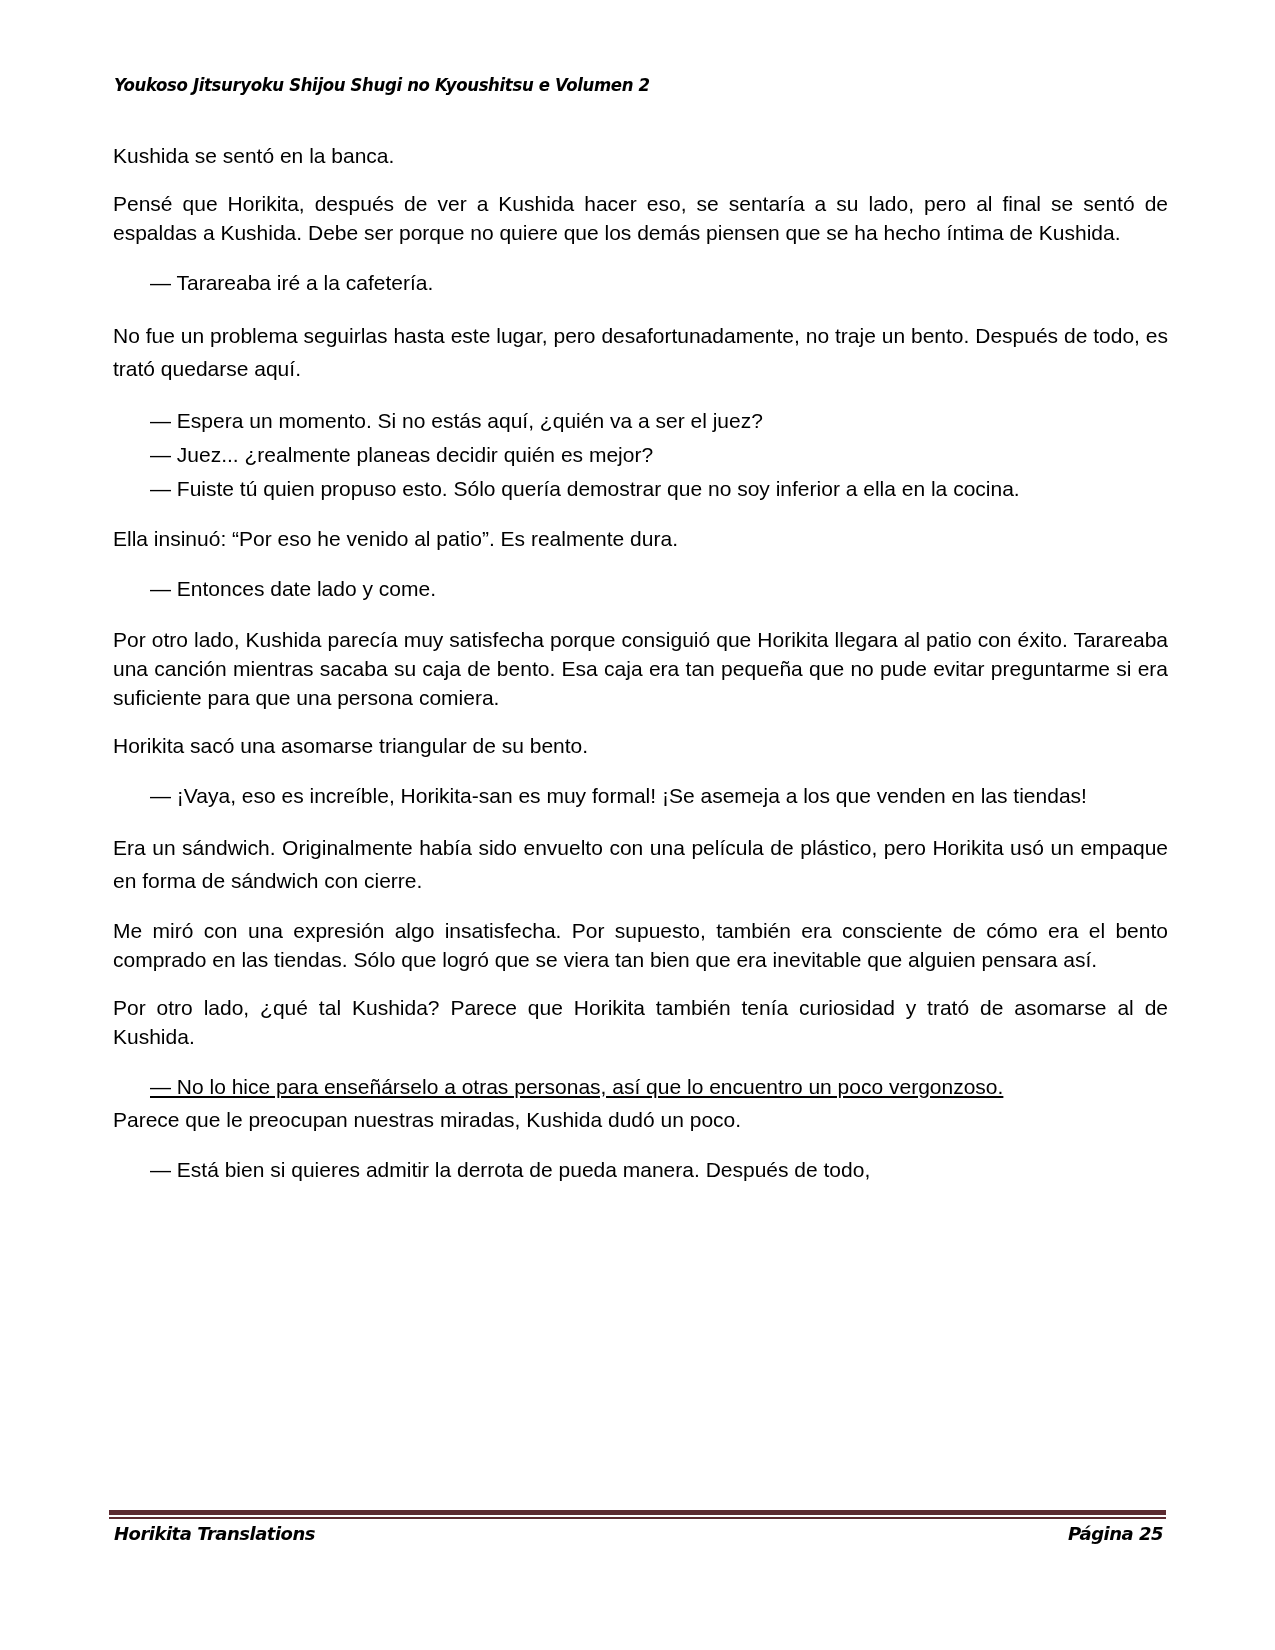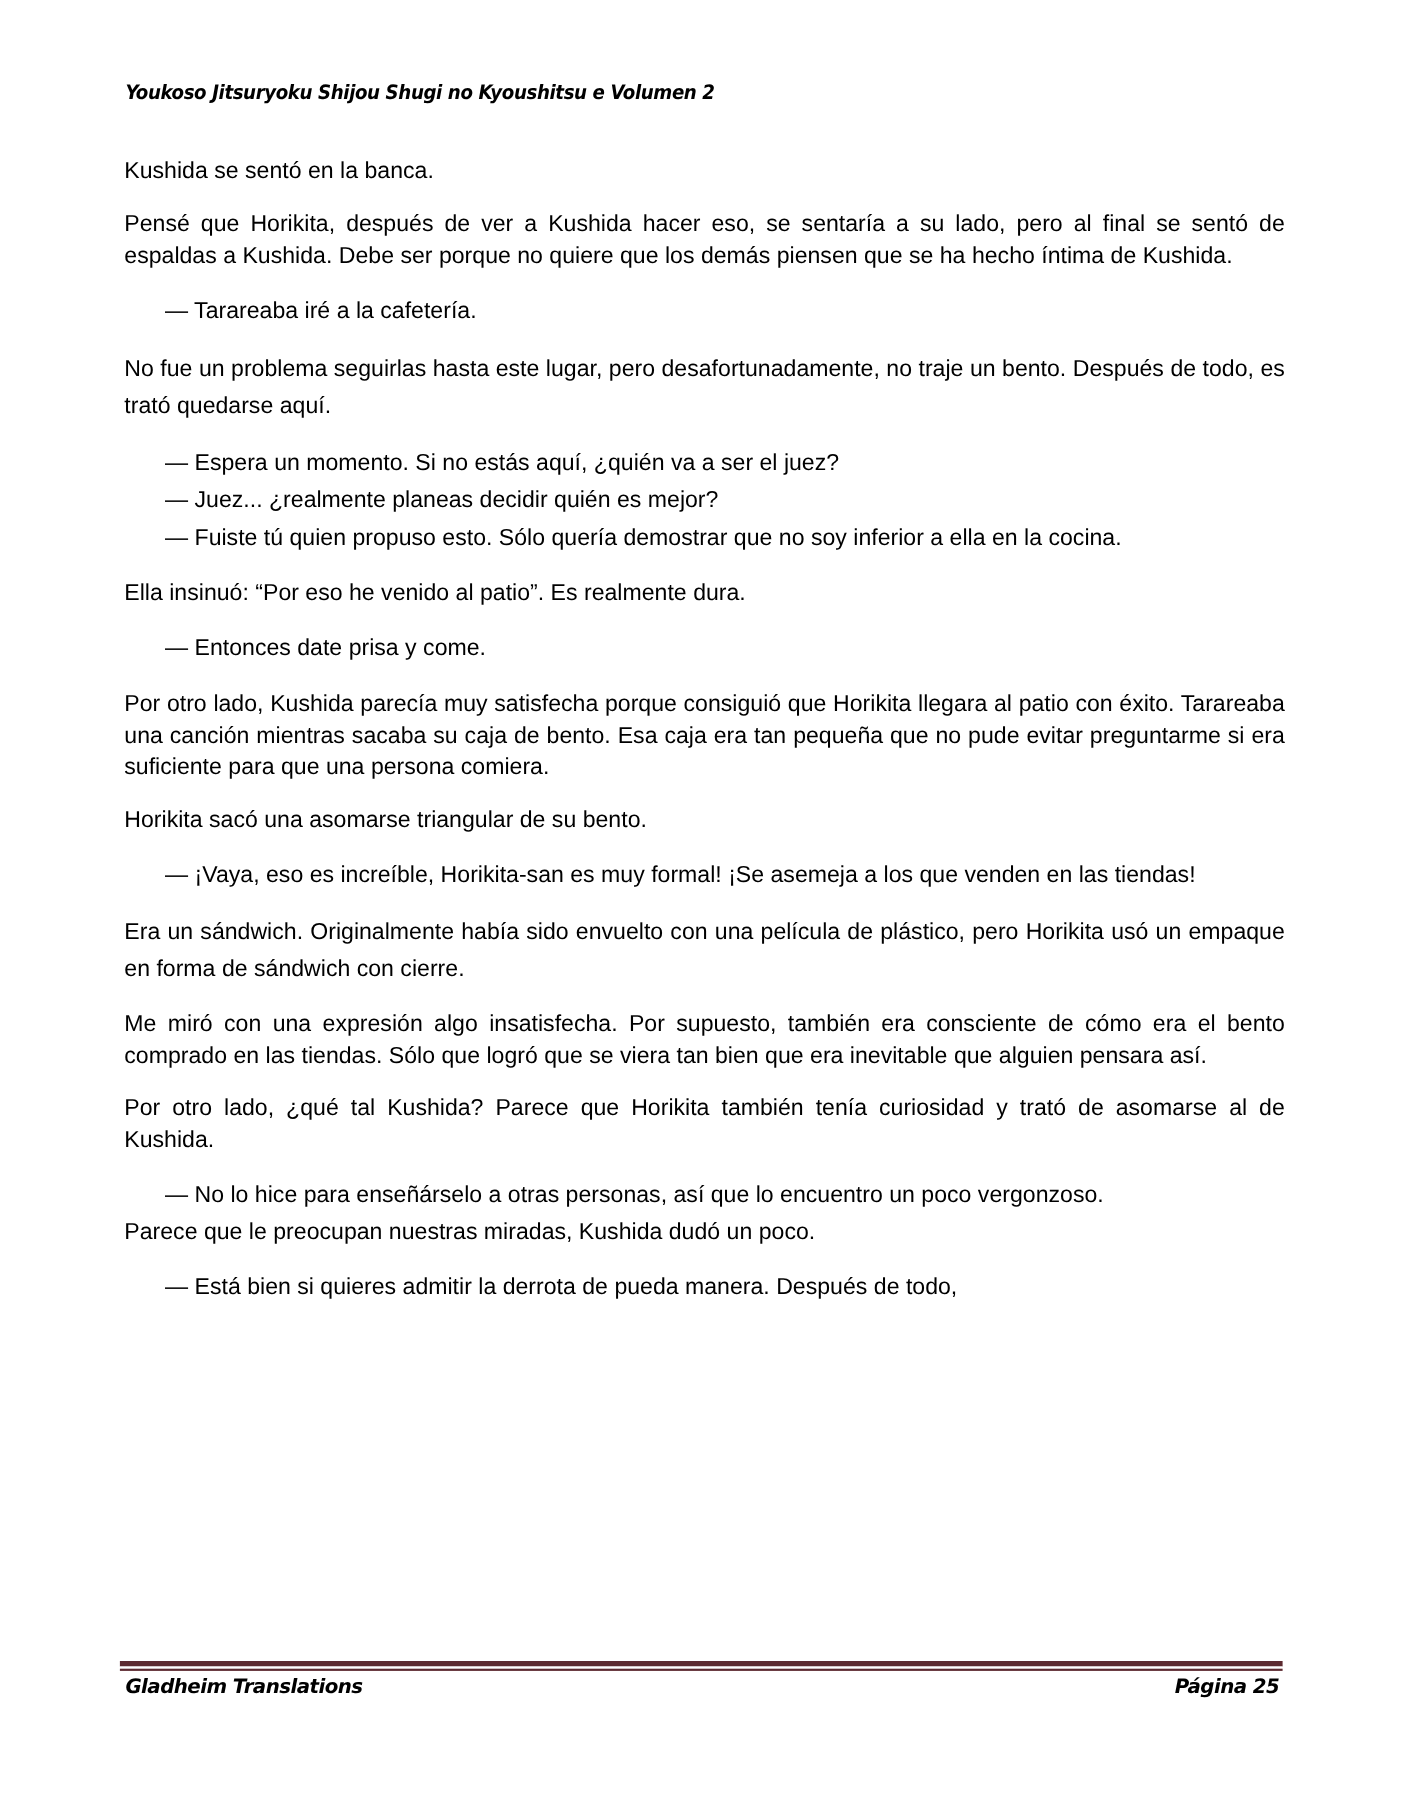--- a/index.html
+++ b/index.html
@@ -47,40 +47,40 @@
     <p class="line">— Tarareaba iré a la cafetería.</p>
   </div>
   <p class="para" style="line-height:33px;">No fue un problema seguirlas hasta este lugar, pero desafortunadamente, no traje un bento. Después de todo, es trató quedarse aquí.</p>
   <div class="dialogue">
     <p class="line">— Espera un momento. Si no estás aquí, ¿quién va a ser el juez?</p>
     <p class="line">— Juez... ¿realmente planeas decidir quién es mejor?</p>
     <p class="line wrap">— Fuiste tú quien propuso esto. Sólo quería demostrar que no soy inferior a ella en la cocina.</p>
   </div>
   <p class="para">Ella insinuó: “Por eso he venido al patio”. Es realmente dura.</p>
   <div class="dialogue">
-    <p class="line">— Entonces date prisa y come.</p>
+    <p class="line">— Entonces date lado y come.</p>
   </div>
   <p class="para last-line-left">Por otro lado, Kushida parecía muy satisfecha porque consiguió que Horikita llegara al patio con éxito. Tarareaba una canción mientras sacaba su caja de bento. Esa caja era tan pequeña que no pude evitar preguntarme si era suficiente para que una persona comiera.</p>
   <p class="para">Horikita sacó una asomarse triangular de su bento.</p>
   <div class="dialogue">
     <p class="line wrap">— ¡Vaya, eso es increíble, Horikita-san es muy formal! ¡Se asemeja a los que venden en las tiendas!</p>
   </div>
   <p class="para" style="line-height:33px;">Era un sándwich. Originalmente había sido envuelto con una película de plástico, pero Horikita usó un empaque en forma de sándwich con cierre.</p>
   <div class="dialogue">
   </div>
   <p class="para last-line-left">Me miró con una expresión algo insatisfecha. Por supuesto, también era consciente de cómo era el bento comprado en las tiendas. Sólo que logró que se viera tan bien que era inevitable que alguien pensara así.</p>
   <p class="para last-line-left">Por otro lado, ¿qué tal Kushida? Parece que Horikita también tenía curiosidad y trató de asomarse al de Kushida.</p>
-  <div class="dialogue" style="margin-bottom:2px;">
+  <div class="dialogue" style="margin-bottom:2px;text-decoration:underline;">
     <p class="line wrap justified" style="text-align-last:left;">— No lo hice para enseñárselo a otras personas, así que lo encuentro un poco vergonzoso.</p>
   </div>
   <p class="para">Parece que le preocupan nuestras miradas, Kushida dudó un poco.</p>
   <div class="dialogue">
     <p class="line">— Está bien si quieres admitir la derrota de pueda manera. Después de todo,</p>
   </div>
 </div>
 
 <div class="footer-rule">
   <div class="thick"></div>
   <div class="gap"></div>
   <div class="thin"></div>
 </div>
-<div class="footer-left">Gladheim Translations</div>
+<div class="footer-left">Horikita Translations</div>
 <div class="footer-right">Página 25</div>
 
 </body></html>

